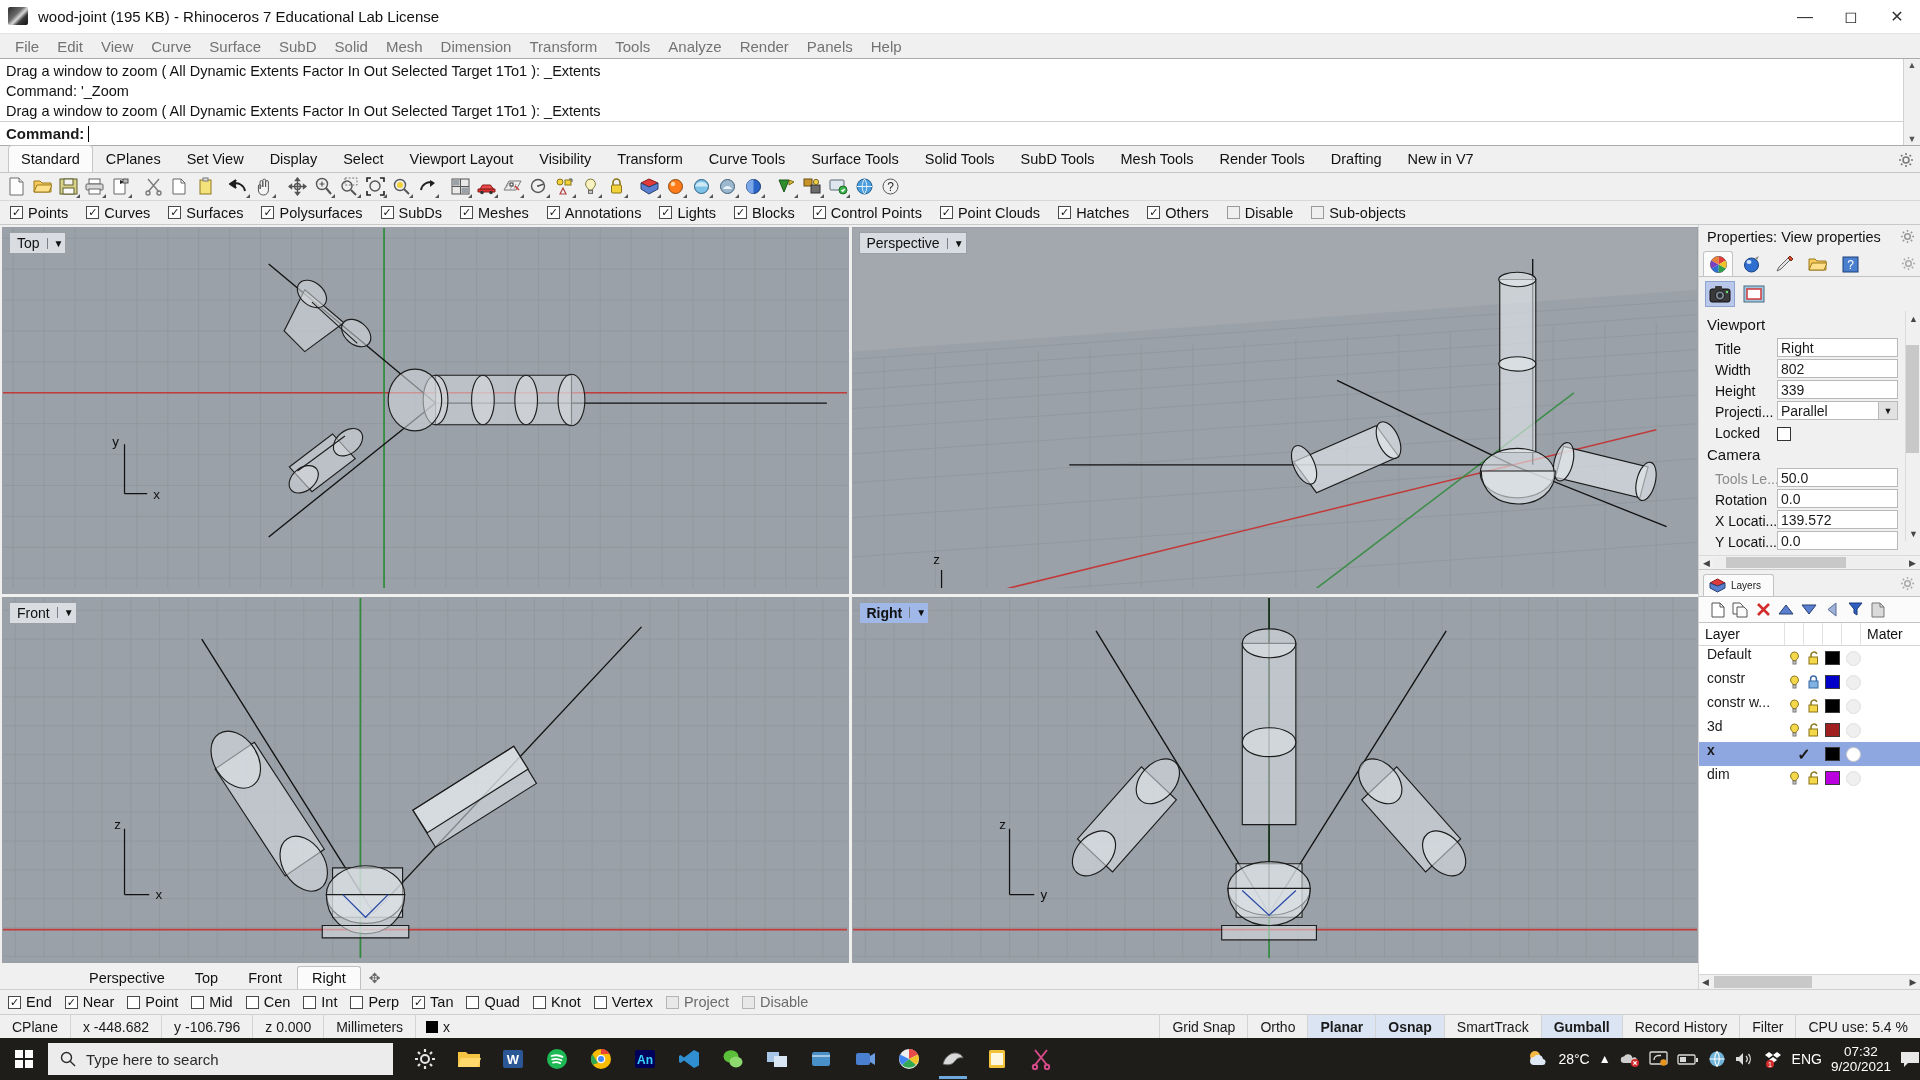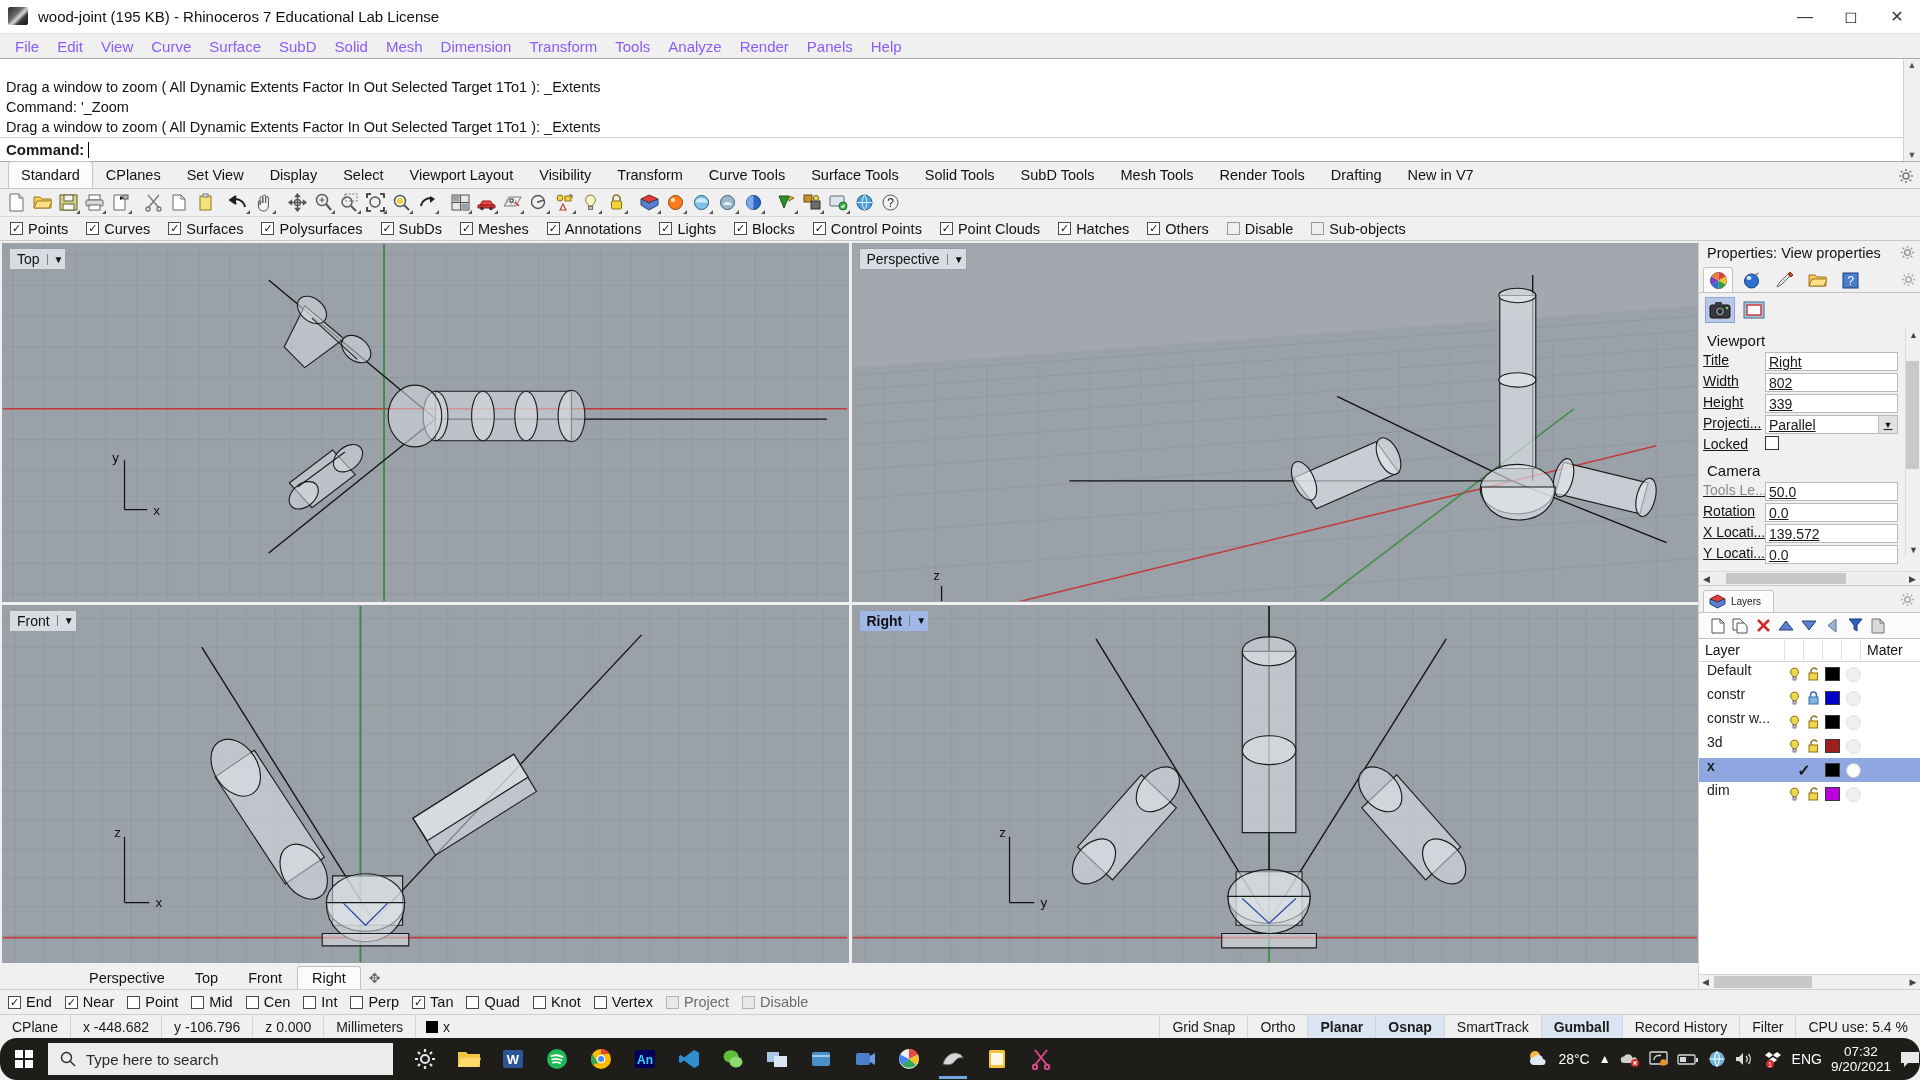--- a/index.html
+++ b/index.html
@@ -17,25 +17,25 @@
   .title-icon { width:22px; height:20px; margin:0 8px 0 8px; position:relative; }
   .rhino-logo { width:20px; height:18px; background:
       linear-gradient(135deg,#2b2b2b 0%,#6b6b6b 40%,#d8d8d8 55%,#3a3a3a 70%,#111 100%);
       border-radius:2px; }
   .title-text { font-size:15px; color:#111; flex:1; }
   .win-btns { display:flex; height:34px; }
   .win-btn { width:46px; height:34px; display:flex; align-items:center; justify-content:center; font-size:16px; color:#333; }
 
   
   .menubar { height:24px; background:#f0f0f0; display:flex; align-items:center; padding-left:6px; }
-  .menu-item { padding:2px 9px; font-size:15px; color:#8b5cf6; cursor:default; }
+  .menu-item { padding:2px 9px; font-size:15px; color:#737373; cursor:default; }
 
   
   .cmd-area { background:#ffffff; border:1px solid #aaa; border-left:0; border-right:0; position:relative; }
-  .cmd-history { padding:18px 4px 0 6px; font-size:14.5px; line-height:20px; color:#111; }
+  .cmd-history { padding:2px 4px 0 6px; font-size:14.5px; line-height:20px; color:#111; }
   .cmd-line { white-space:nowrap; }
   .cmd-prompt-row { display:flex; align-items:center; border-top:1px solid #cfcfcf; height:24px; padding-left:6px; background:#fff; }
   .cmd-prompt-label { font-weight:bold; font-size:15px; }
   .cmd-caret { width:1px; height:16px; background:#000; margin-left:4px; animation:blink 1.1s steps(1) infinite; }
   @keyframes blink { 50% { opacity:0; } }
   .cmd-scroll { position:absolute; right:0; top:0; width:17px; height:100%; background:#f0f0f0; border-left:1px solid #d0d0d0; display:flex; flex-direction:column; justify-content:space-between; }
   .cmd-scroll span { font-size:9px; text-align:center; color:#555; line-height:12px; }
 
   
   .tabstrip { height:27px; background:#f0f0f0; display:flex; align-items:flex-end; padding-left:8px; border-bottom:1px solid #c6c6c6; position:relative; }
@@ -83,21 +83,21 @@
   .ptab.active { background:#fbfbfb; border-color:#c3c3c3; border-radius:3px 3px 0 0; }
   .prop-subrow { display:flex; gap:4px; padding:4px 6px; }
   .psub { width:30px; height:26px; display:flex; align-items:center; justify-content:center; border:1px solid transparent; }
   .psub.active { background:#b9c8ea; border-color:#8fa3cf; }
 
   .prop-body { position:relative; flex:0 0 auto; height:244px; overflow:hidden; }
   .prop-scroll { position:absolute; right:0; top:0; bottom:14px; width:15px; background:#f0f0f0; border-left:1px solid #dadada; }
   .prop-thumb { position:absolute; right:1px; top:34px; width:13px; height:108px; background:#c8c8c8; }
   .sc-arrow { width:15px; height:15px; display:flex; align-items:center; justify-content:center; font-size:9px; color:#444; }
   .sec-title { font-size:15px; color:#111; padding:5px 0 3px 8px; }
-  .prow { display:flex; align-items:flex-start; height:21px; padding-left:4px;text-decoration:underline; }
+  .prow { display:flex; align-items:flex-end; height:21px; padding-left:16px; }
   .plabel { width:62px; font-size:14px; color:#111; white-space:nowrap; overflow:hidden; }
   .plabel.gray { color:#8b8b8b; }
   .pval { flex:1; margin-right:22px; background:#fff; border:1px solid #b9b9b9; height:19px; font-size:14px; padding:0 3px; display:flex; align-items:center; }
   .pval.combo { padding-right:0; }
   .combo-btn { margin-left:auto; width:19px; height:17px; background:#e1e1e1; border-left:1px solid #b9b9b9; display:flex; align-items:center; justify-content:center; font-size:9px; }
   .pcheck { width:14px; height:14px; border:1px solid #333; background:#fff; }
   .hscroll { height:14px; background:#f0f0f0; border-top:1px solid #dadada; display:flex; align-items:center; justify-content:space-between; padding:0 1px; }
   .hs-track { flex:1; height:11px; background:#eee; margin:0 1px; }
 
   
@@ -126,21 +126,21 @@
   .osnapbar .fchk { margin-right:13px; }
 
   
   .statusbar { height:24px; background:#f0f0f0; display:flex; align-items:stretch; border-top:1px solid #cfcfcf; font-size:14px; }
   .sb-cell { display:flex; align-items:center; padding:0 12px; border-right:1px solid #d4d4d4; white-space:nowrap; }
   .sb-cell.b { font-weight:bold; background:#dbe4f3; }
   .sb-flex { flex:1; border-right:1px solid #d4d4d4; display:flex; align-items:center; padding-left:10px; gap:5px; }
   .sb-swatch { width:12px; height:12px; background:#000; }
 
   
-  .taskbar { height:42px; background:#1f1d1a; display:flex; align-items:center; color:#fff;border-radius:17px; }
+  .taskbar { height:42px; background:#1f1d1a; display:flex; align-items:center; color:#fff; }
   .tb-start { width:48px; height:42px; display:flex; align-items:center; justify-content:center; }
   .win-logo { width:18px; height:18px; display:grid; grid-template-columns:1fr 1fr; grid-template-rows:1fr 1fr; gap:2px; }
   .win-logo i { background:#fff; display:block; }
   .tb-search { width:345px; height:32px; background:#ececec; display:flex; align-items:center; padding-left:12px; gap:10px; color:#2b2b2b; font-size:15px; }
   .tb-apps { display:flex; align-items:center; gap:4px; margin-left:12px; }
   .tb-app { width:40px; height:40px; display:flex; align-items:center; justify-content:center; position:relative; }
   .tb-app.active::after { content:''; position:absolute; bottom:0; left:6px; right:6px; height:3px; background:#6fa8dc; }
   .tb-right { margin-left:auto; display:flex; align-items:center; gap:9px; font-size:14px; }
   .tb-clock { display:flex; flex-direction:column; align-items:center; line-height:15px; font-size:13.5px; }
 

